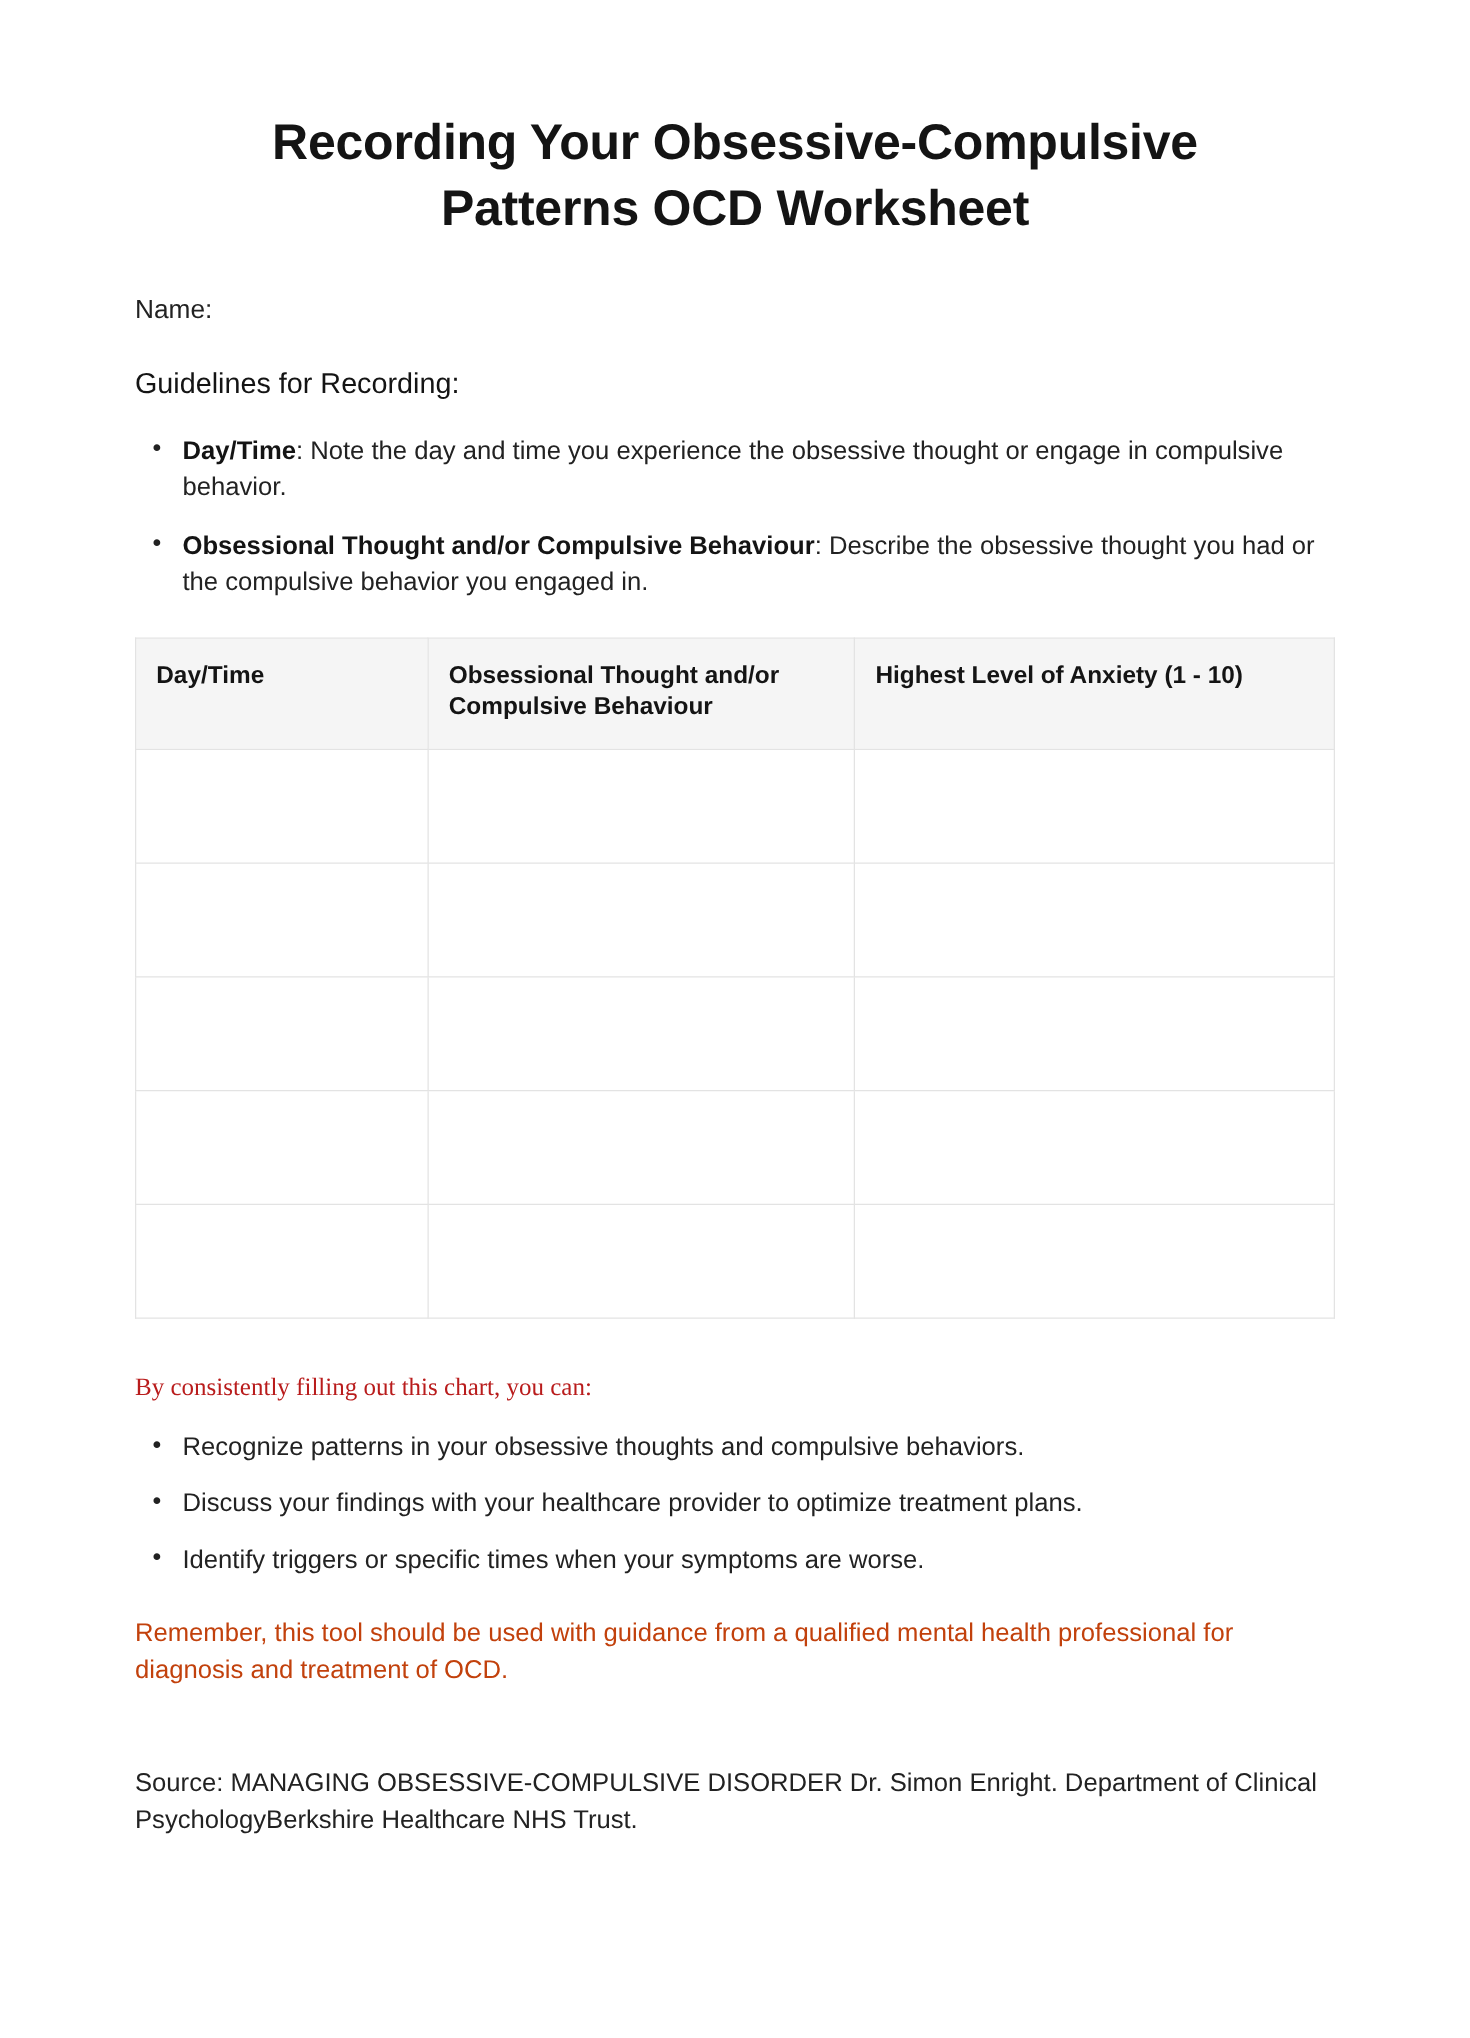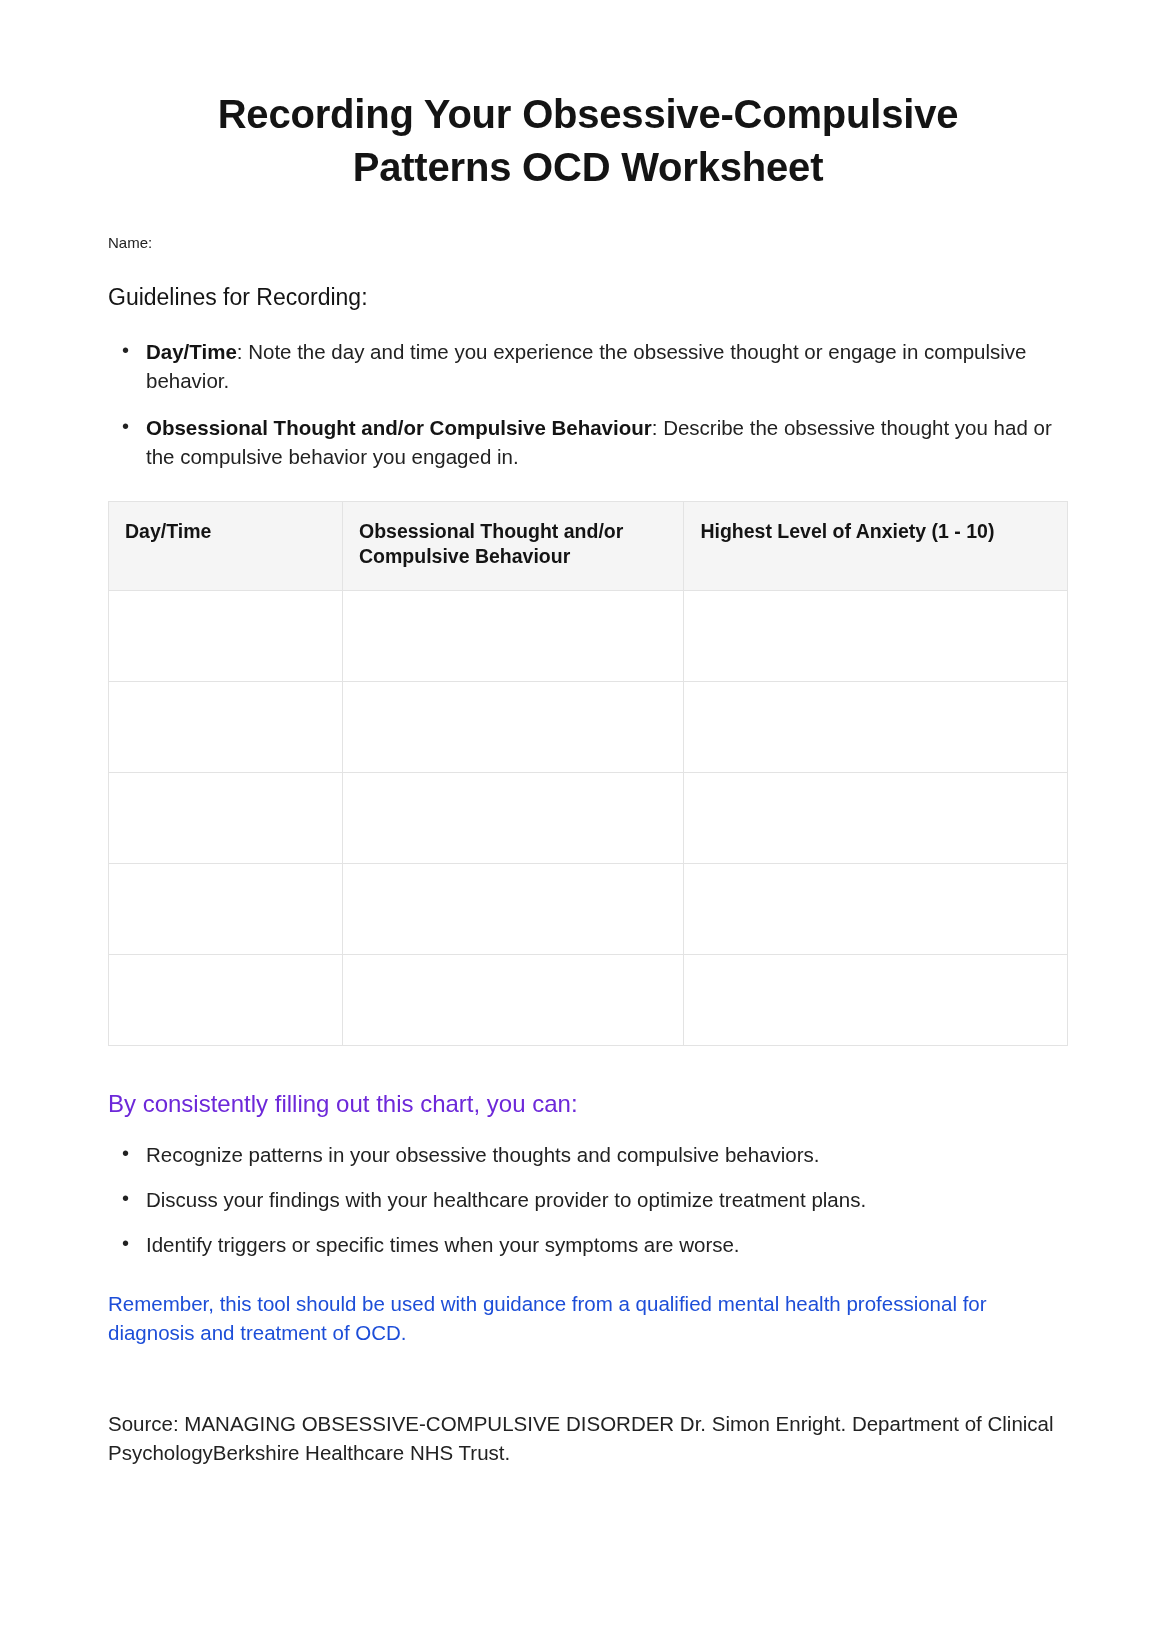--- a/index.html
+++ b/index.html
@@ -31,21 +31,21 @@
     text-align: center;
     letter-spacing: -0.2px;
     color: #141414;
     max-width: 860px;
     margin-left: auto;
     margin-right: auto;
   }
   .name-line {
     margin: 0;
     padding-top: 38px;
-    font-size: 15px;
+    font-size: 21px;
     line-height: 1.5;
     color: #222222;
   }
   .section-heading {
     margin: 0;
     padding-top: 26px;
     font-size: 23px;
     line-height: 1.5;
     font-weight: normal;
     color: #141414;
@@ -98,23 +98,24 @@
   }
   table.record-table td {
     border: 1px solid #e3e3e3;
     height: 90px;
     padding: 0;
     background: #ffffff;
   }
   .closing-lead {
     margin: 0;
     padding-top: 40px;
-    font-size: 24px;
+    font-size: 20px;
     line-height: 1.5;
-    color: #6d28d9;
+    color: #b91c1c;
+    font-family: Liberation Serif, serif;
   }
   ul.benefits {
     margin: 0;
     padding: 18px 0 0 0;
     list-style: none;
   }
   ul.benefits > li {
     position: relative;
     padding-left: 38px;
     margin-bottom: 16px;
@@ -128,21 +129,21 @@
     left: 14px;
     top: -1px;
     font-size: 20px;
     color: #222222;
   }
   .remember-note {
     margin: 0;
     padding-top: 14px;
     font-size: 20.5px;
     line-height: 1.42;
-    color: #1d4ed8;
+    color: #c2410c;
   }
   .source-note {
     margin: 0;
     padding-top: 62px;
     font-size: 20.5px;
     line-height: 1.42;
     color: #222222;
   }
 </style>
 </head>

